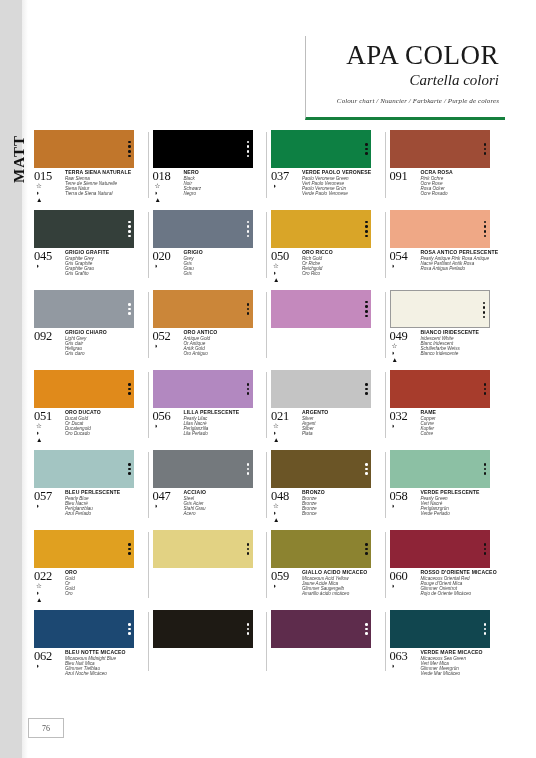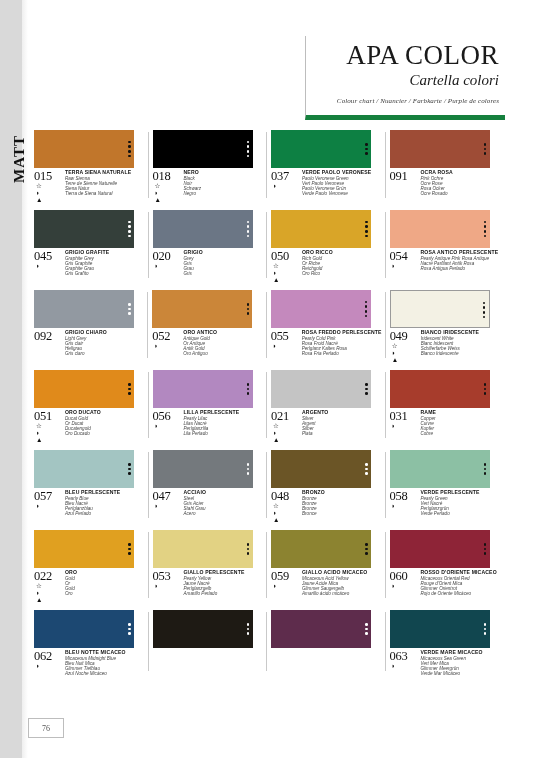--- a/index.html
+++ b/index.html
@@ -20,21 +20,21 @@
     background:#d9d9d9;
   }
   .spine-inner{
     position:absolute;left:22px;top:0;width:6px;height:758px;
     background:linear-gradient(to right,#efefef,#ffffff);
   }
   
   .header{
     position:absolute;left:305px;top:36px;width:200px;height:84px;
     border-left:1px solid #bdbdbd;
-    border-bottom:5px solid #15803d;
+    border-bottom:3px solid #15803d;
     box-sizing:border-box;
     padding:4px 6px 4px 14px;
     text-align:right;
   }
   .brand{
     font-family:"Liberation Serif", serif;
     font-size:27px;
     letter-spacing:.5px;
     color:#1a1a1a;
     line-height:1;
@@ -461,35 +461,20 @@
         </div>
         <div class="cell">
           <div class="swatch" style="background: rgb(196, 137, 189);">
             <div class="dots">
               <span class="dot"></span>
               <span class="dot"></span>
               <span class="dot"></span>
               <span class="dot"></span>
             </div>
           </div>
-          <div class="info">
-            <div class="codecol">
-              <div class="code">055</div>
-              <div class="symbols">
-                <span class="sym">◗</span>
-              </div>
-            </div>
-            <div class="names">
-              <div class="name-it">ROSA FREDDO PERLESCENTE</div>
-              <div class="name-alt">Pearly Cold Pink</div>
-              <div class="name-alt">Rosa Froid Nacré</div>
-              <div class="name-alt">Perlglanz Kaltes Rosa</div>
-              <div class="name-alt">Rosa Fria Perlado</div>
-            </div>
-          </div>
         </div>
         <div class="cell">
           <div class="swatch outlined" style="background: rgb(243, 241, 228);">
             <div class="dots">
               <span class="dot"></span>
               <span class="dot"></span>
               <span class="dot"></span>
               <span class="dot"></span>
             </div>
           </div>
@@ -592,21 +577,21 @@
         <div class="cell">
           <div class="swatch" style="background: rgb(167, 60, 44);">
             <div class="dots">
               <span class="dot"></span>
               <span class="dot"></span>
               <span class="dot"></span>
             </div>
           </div>
           <div class="info">
             <div class="codecol">
-              <div class="code">031</div>
+              <div class="code">032</div>
               <div class="symbols">
                 <span class="sym">◗</span>
               </div>
             </div>
             <div class="names">
               <div class="name-it">RAME</div>
               <div class="name-alt">Copper</div>
               <div class="name-alt">Cuivre</div>
               <div class="name-alt">Kupfer</div>
               <div class="name-alt">Cobre</div>
@@ -740,35 +725,20 @@
               <div class="name-alt">Oro</div>
             </div>
           </div>
         </div>
         <div class="cell">
           <div class="swatch" style="background: rgb(226, 210, 131);">
             <div class="dots">
               <span class="dot"></span>
               <span class="dot"></span>
               <span class="dot"></span>
-            </div>
-          </div>
-          <div class="info">
-            <div class="codecol">
-              <div class="code">053</div>
-              <div class="symbols">
-                <span class="sym">◗</span>
-              </div>
-            </div>
-            <div class="names">
-              <div class="name-it">GIALLO PERLESCENTE</div>
-              <div class="name-alt">Pearly Yellow</div>
-              <div class="name-alt">Jaune Nacré</div>
-              <div class="name-alt">Perlglanzgelb</div>
-              <div class="name-alt">Amarillo Perlado</div>
             </div>
           </div>
         </div>
         <div class="cell">
           <div class="swatch" style="background: rgb(140, 131, 48);">
             <div class="dots">
               <span class="dot"></span>
               <span class="dot"></span>
               <span class="dot"></span>
             </div>

